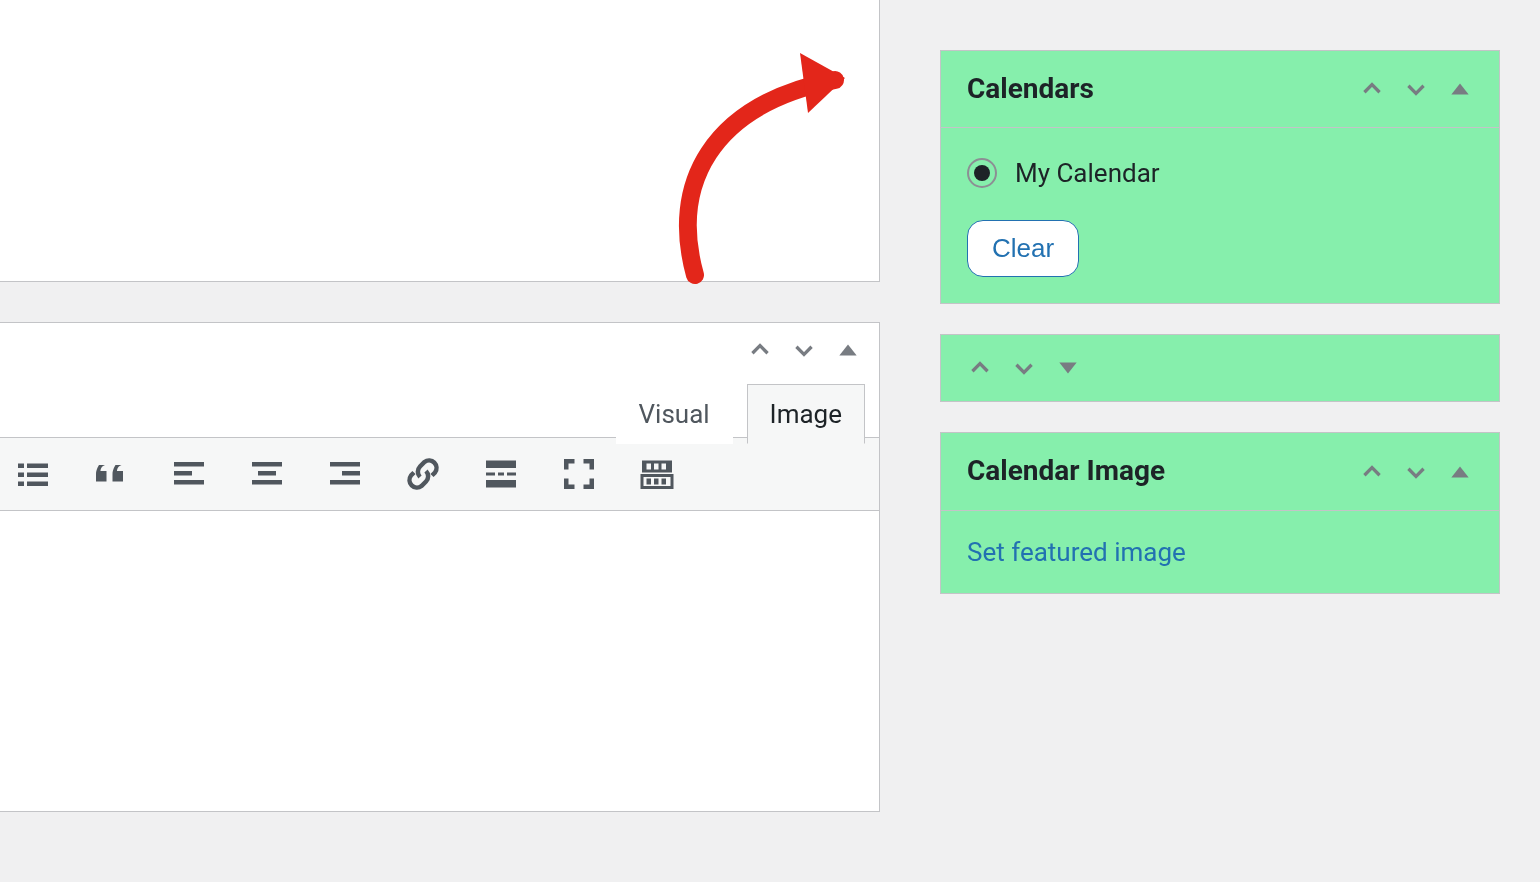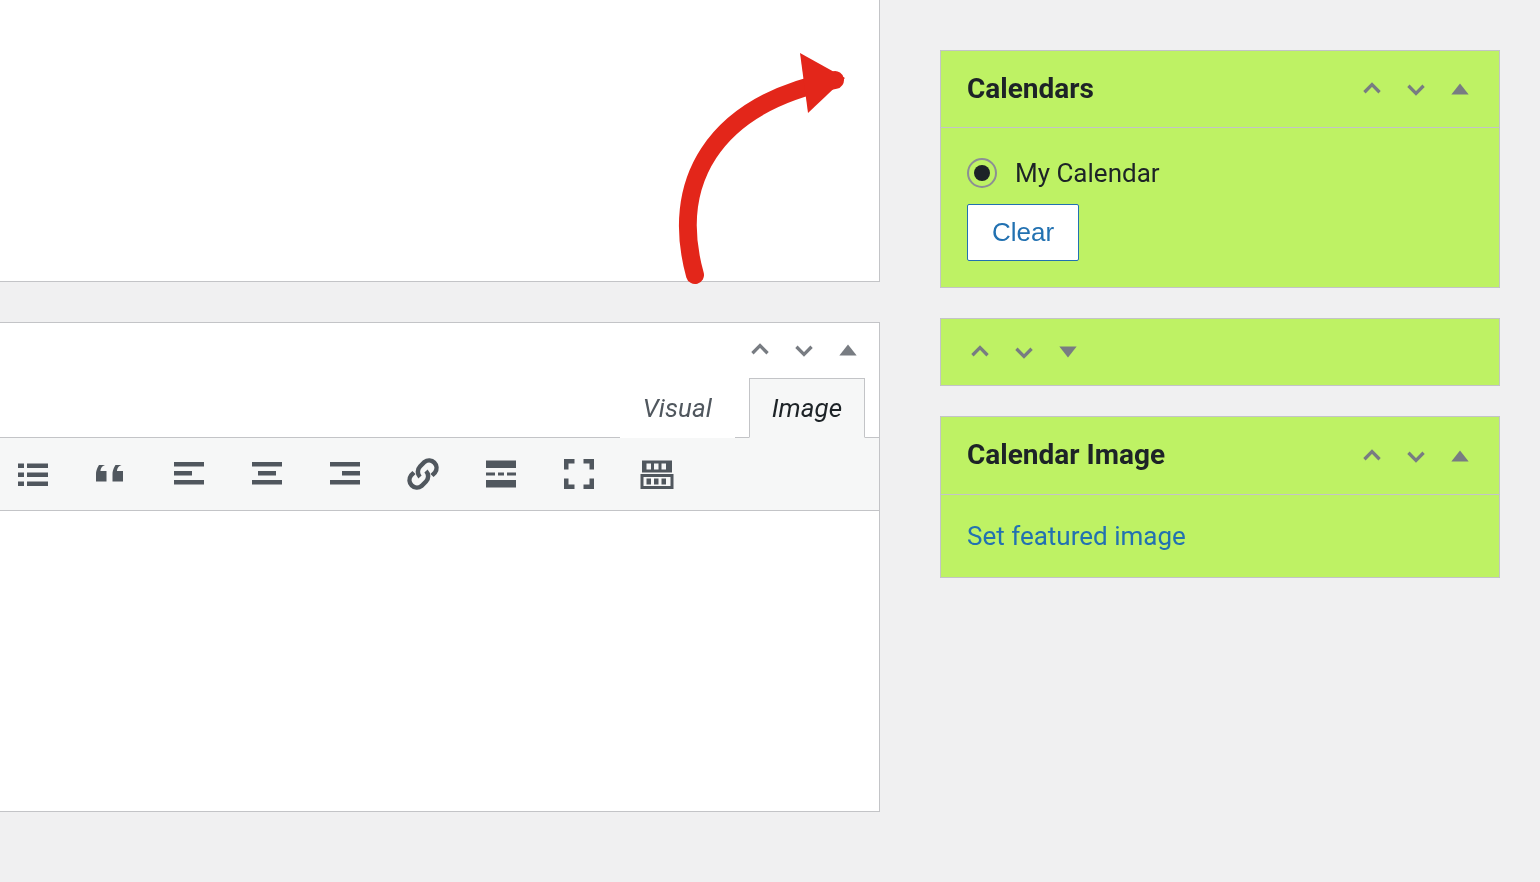--- a/index.html
+++ b/index.html
@@ -52,22 +52,21 @@
     align-items: center;
     padding: 14px 18px;
     gap: 10px;
   }
   .tabs {
     display: flex;
     justify-content: flex-end;
     padding: 0 14px;
     gap: 14px;
     position: relative;
-    top: 1px;
-    font-style: italic;
+    top: 7px;
   }
   .tab {
     padding: 14px 22px;
     font-size: 26px;
     border: 1px solid transparent;
     border-bottom: none;
     cursor: pointer;
     color: #50575e;
   }
   .tab.active {
@@ -97,21 +96,21 @@
     flex-shrink: 0;
   }
   .tb-icon svg { width: 100%; height: 100%; }
   .editor-body {
     height: 300px;
     background: #fff;
   }
 
   
   .panel {
-    background: #bef264;
+    background: #86efac;
     border: 1px solid #c3c4c7;
   }
   .panel-header {
     display: flex;
     align-items: center;
     justify-content: space-between;
     padding: 20px 26px;
     border-bottom: 1px solid #c3c4c7;
   }
   .panel-header.no-border { border-bottom: none; }
@@ -135,21 +134,21 @@
   }
   .ctrl svg { width: 100%; height: 100%; display:block; }
   .panel-body {
     padding: 26px;
   }
   .panel-body.radio-body { padding: 30px 26px 26px 26px; }
   .radio-row {
     display: flex;
     align-items: center;
     gap: 18px;
-    margin-bottom: 16px;
+    margin-bottom: 32px;
   }
   .radio {
     width: 30px;
     height: 30px;
     border: 2px solid #8c8f94;
     border-radius: 50%;
     position: relative;
     cursor: pointer;
     flex-shrink:0;
   }
@@ -166,21 +165,21 @@
     font-size: 26px;
     color: #1d2327;
   }
   .wp-btn {
     display: inline-block;
     padding: 12px 24px;
     font-size: 26px;
     border: 1.5px solid #2271b1;
     color: #2271b1;
     background: #fff;
-    border-radius: 2px;
+    border-radius: 16px;
     cursor: pointer;
   }
   .panel-footer {
     padding: 22px 26px;
     border-top: 1px solid #c3c4c7;
     background: #f6f7f7;
   }
   .link {
     font-size: 26px;
     color: #2271b1;

